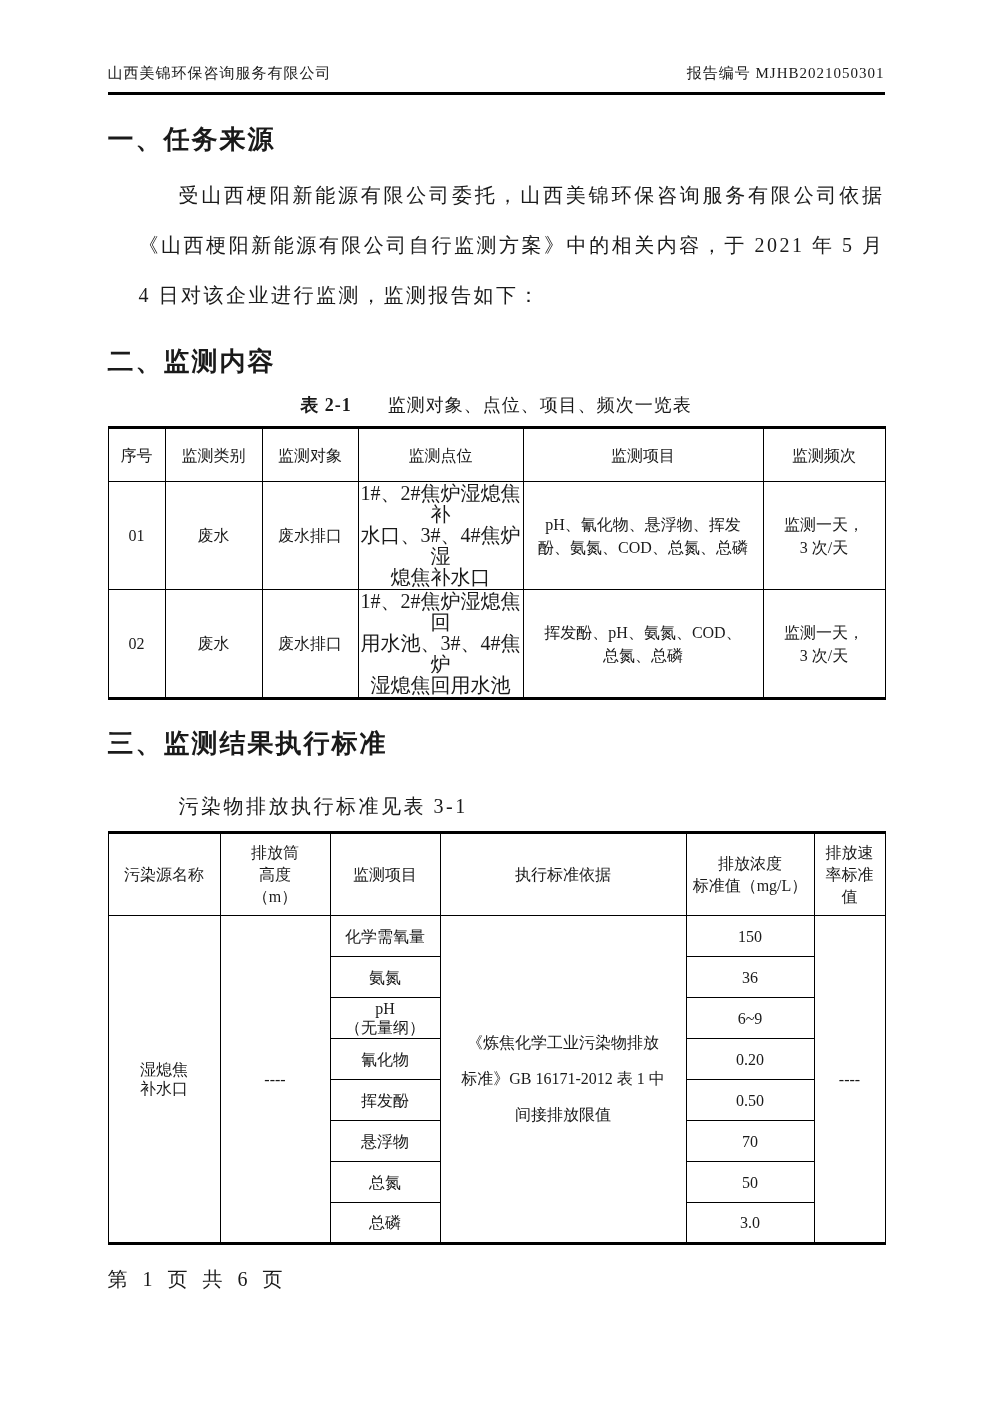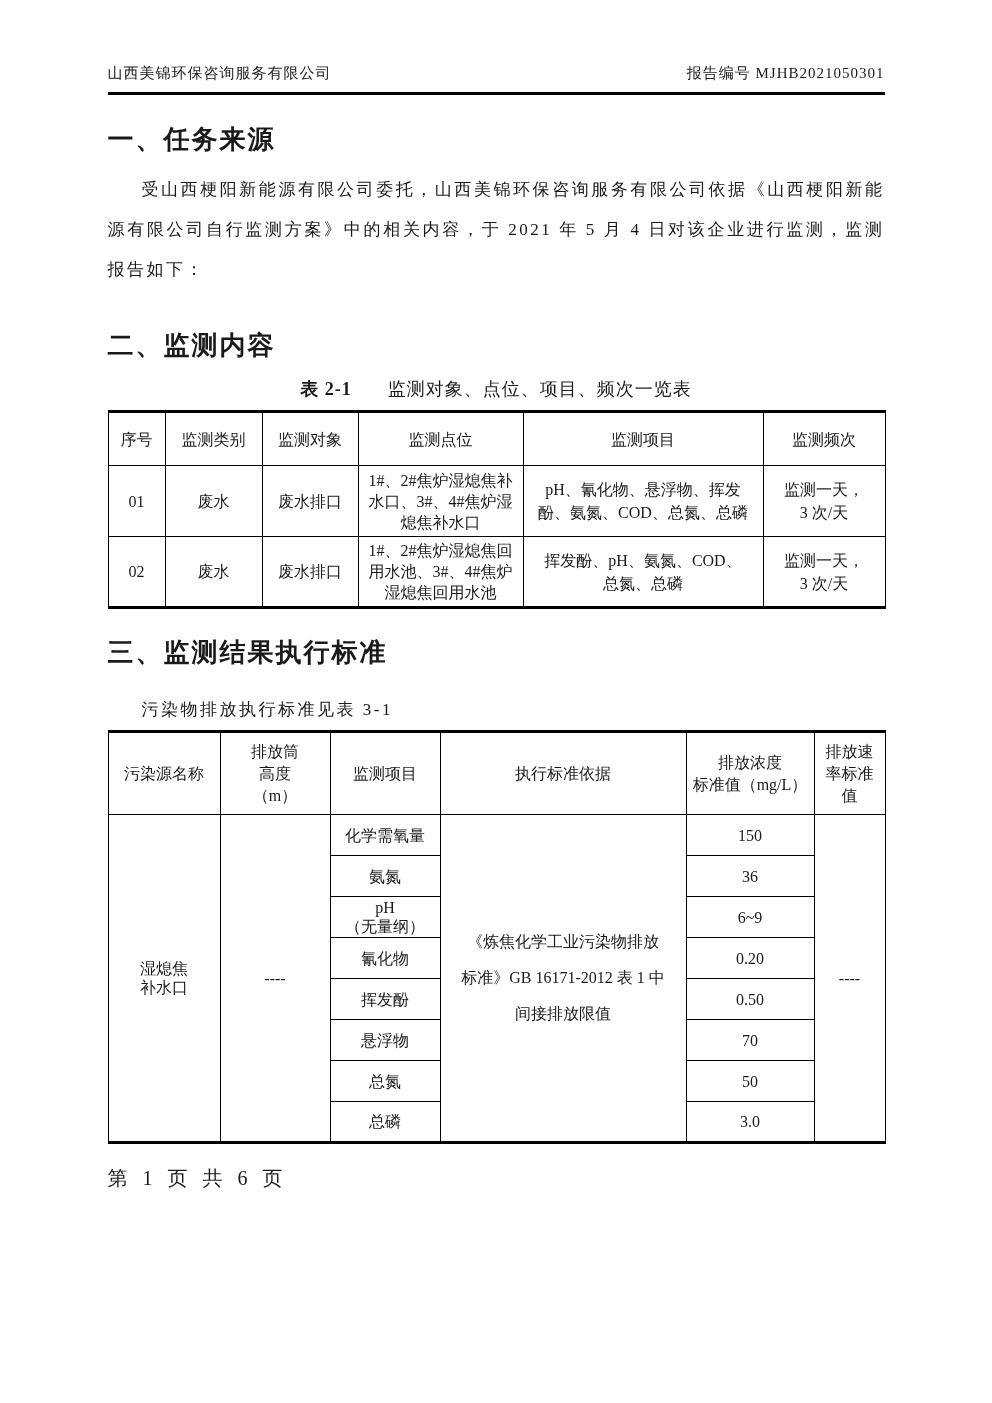--- a/index.html
+++ b/index.html
@@ -23,28 +23,29 @@
     padding-top: 64px; padding-bottom: 9px;
     border-bottom: 3px solid #000;
     font-size: 15px; letter-spacing: 1px;
   }
 
   
   .section-title {
     font-size: 26px; font-weight: bold; letter-spacing: 2px;
     margin-top: 27px;
   }
-  .section-title.s2 { margin-top: 38px; }
+  .section-title.s2 { margin-top: 24px; }
   .section-title.s3 { margin-top: 26px; }
 
   
   .para {
-    font-size: 17px; line-height: 40px; letter-spacing: 2.5px;
+    font-size: 20px; line-height: 50px; letter-spacing: 2.5px;
     text-indent: 2em; text-align: justify;
     margin-top: 13px;
+    margin-left: 31px;
   }
   .para.single { margin-top: 20px; text-align: left; }
 
   
   .tbl-caption {
     text-align: center; font-size: 18px; letter-spacing: 1px;
     margin-top: 14px; margin-bottom: 9px;
   }
   .tbl-caption .cap-label { font-weight: bold; margin-right: 2em; }
 
@@ -58,21 +59,21 @@
     border: 1px solid #000;
     text-align: center; vertical-align: middle;
     font-weight: normal;
     white-space: pre-line;
     padding: 1px 2px;
     line-height: 23px;
   }
   
   .t21 thead tr { height: 54px; padding-left: 8px; }
   .t21 tbody tr { height: 71px; }
-  .t21 td.pointcol { font-size: 16px; line-height: 21px; }
+  .t21 td.pointcol { font-size: 20px; line-height: 21px; }
   
   .t31 thead tr { height: 83px; }
   .t31 tbody tr { height: 41px; }
   .t31 th { line-height: 22px; }
   .t31 td { line-height: 19px; }
   .t31 td.basis { line-height: 36px; }
 
   
   .doc-footer {
     margin-top: 21px;

